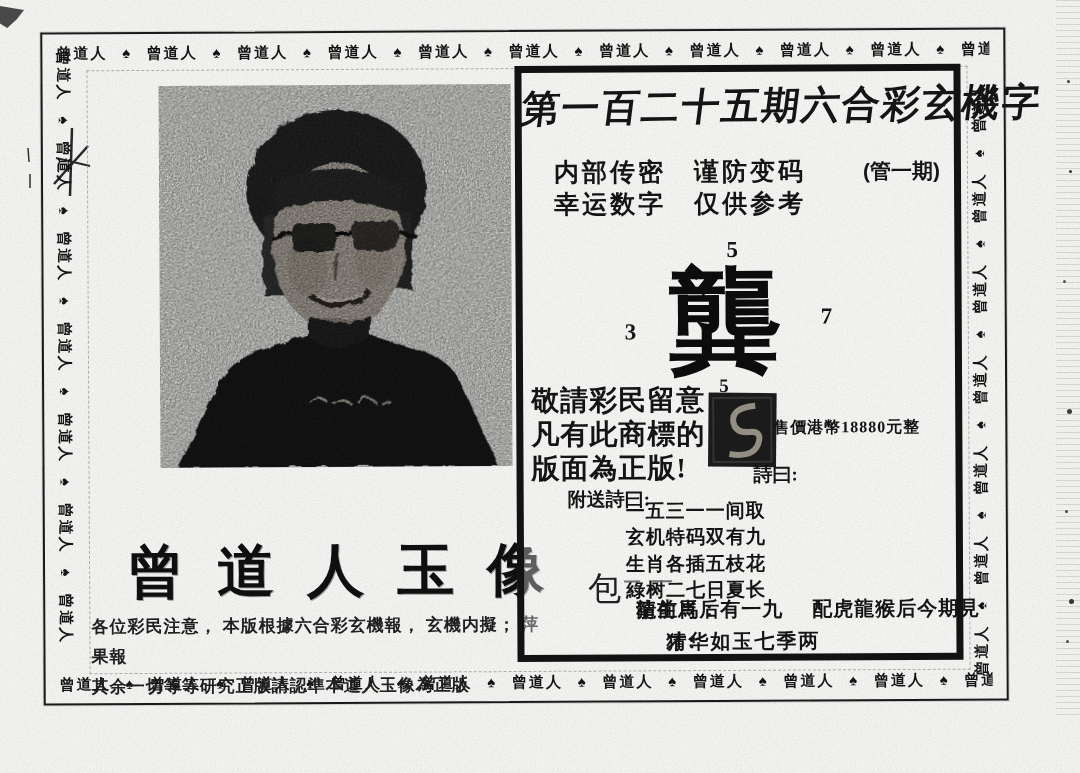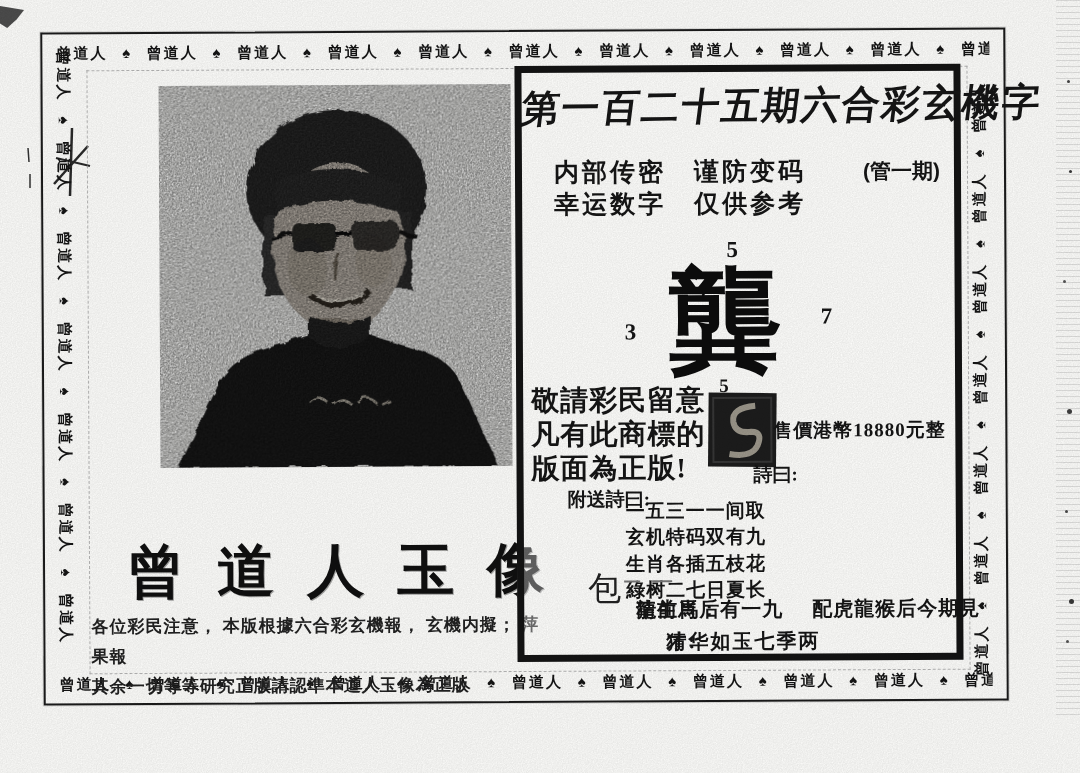--- a/index.html
+++ b/index.html
@@ -42,21 +42,21 @@
   .serial{left:76px;top:152px;font-size:22px;letter-spacing:2px;
         font-family:"Liberation Sans","DejaVu Sans",sans-serif;font-weight:600;}
   .corner-num{font-size:23px;font-weight:600;}
   .num-top{left:204px;top:165px;}
   .num-left{left:102px;top:247px;}
   .num-right{left:298px;top:232px;}
   .num-bottom{left:196px;top:303px;font-size:19px;}
   .mystery-char{left:146px;top:193px;font-size:112px;line-height:1;
         font-weight:900;color:#0d0d0d;letter-spacing:0;}
   .stamp{left:184px;top:320px;width:70px;height:76px;}
-  .price{left:250px;top:346px;font-size:19px;font-weight:700;letter-spacing:1px;}
+  .price{left:250px;top:346px;font-size:16px;font-weight:700;letter-spacing:1px;}
   .auth{left:8px;top:311px;font-size:28px;line-height:34px;font-weight:700;
         white-space:normal;width:200px;letter-spacing:1px;}
   .poem-label{font-size:19px;font-weight:800;}
   .pl-label{left:16px;top:414px;padding-left:28px;}
   .pr-label{left:230px;top:390px;}
   .poem{font-size:19px;font-weight:700;line-height:26.4px;white-space:normal;
         width:160px;letter-spacing:1px;}
   .pl{left:102px;top:426px;}
   .pr{left:292px;top:414px;}
   .bao{left:64px;top:494px;font-size:33px;font-weight:400;color:#222;}

